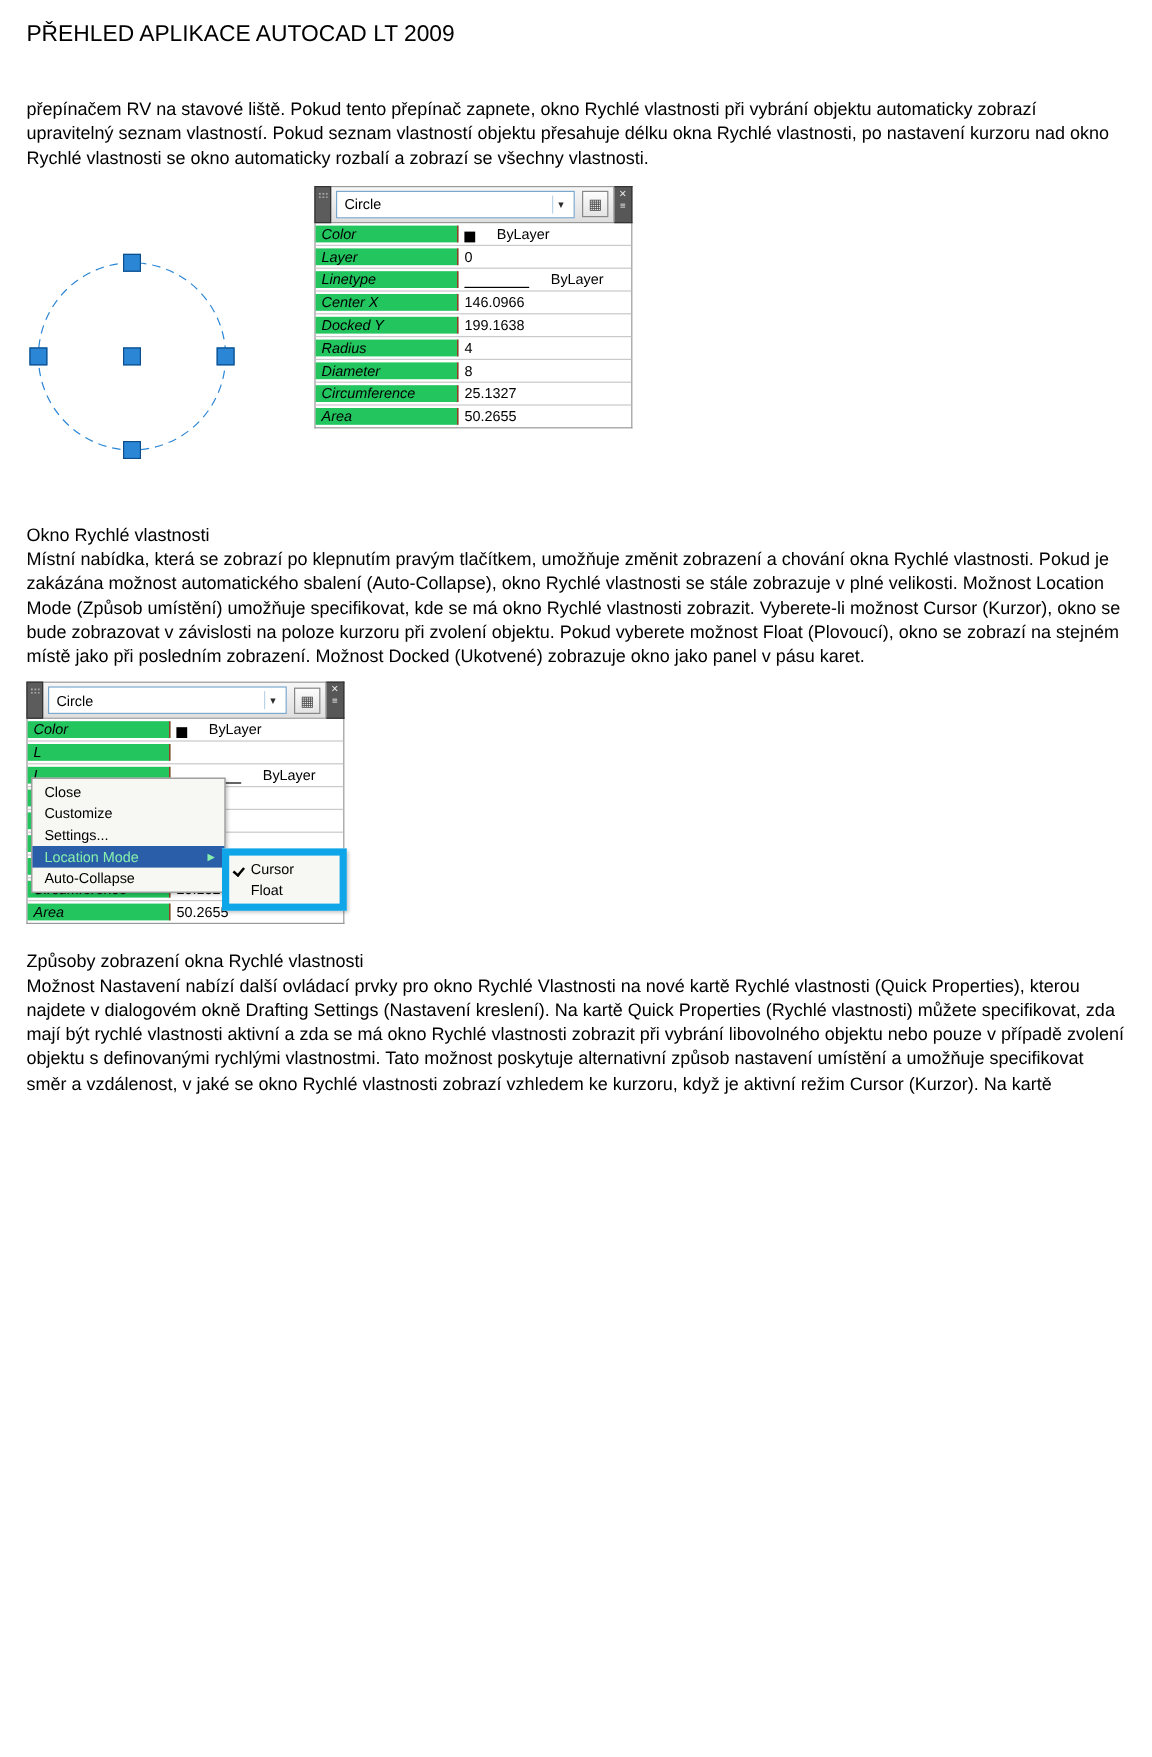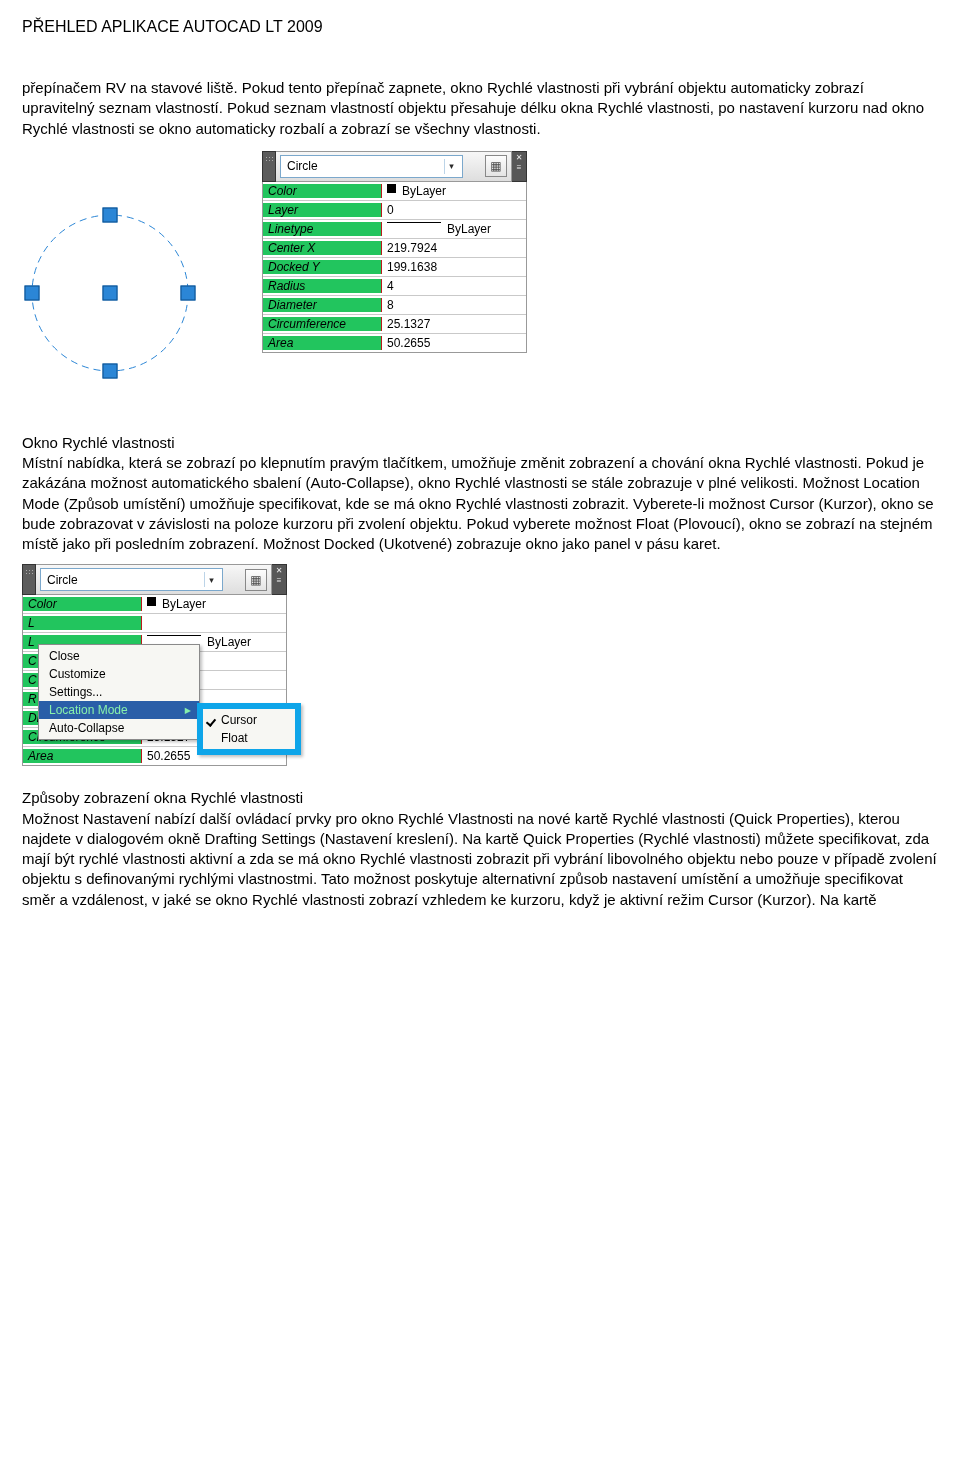--- a/index.html
+++ b/index.html
@@ -6,21 +6,21 @@
     font-family: Verdana, Geneva, sans-serif;
     font-size: 15px;
     color: #000;
     margin: 0;
     padding: 18px 22px;
     background: #fff;
     width: 960px;
     box-sizing: border-box;
   }
   .header {
-    font-size: 16px;
+    font-size: 19px;
     margin-bottom: 42px;
   }
   .para {
     font-size: 15px;
     line-height: 1.35;
     margin: 0 0 4px 0;
   }
   .section-title {
     font-weight: normal;
     font-size: 15px;
@@ -74,21 +74,21 @@
     background-size: 3px 3px;
   }
   .qp-select-row {
     flex: 1;
     background: linear-gradient(#f7f7f7, #dedede);
     border: 1px solid #999;
     border-left: none;
     display: flex;
     align-items: center;
     padding: 3px 4px;
-    gap: 22px;
+    gap: 6px;
   }
   .qp-select {
     flex: 1;
     height: 21px;
     border: 1px solid #7ba8cc;
     background: #fff;
     display: flex;
     align-items: center;
     justify-content: space-between;
     padding: 0 4px 0 6px;
@@ -150,22 +150,22 @@
     background: #22c55e;
     white-space: nowrap;
     overflow: hidden;
     font-style: italic;
   }
   .qp-row .val {
     flex: 1;
     padding: 0 5px;
     white-space: nowrap;
     display: flex;
-    align-items: flex-start;
-    gap: 6px;
+    align-items: flex-end;
+    gap: 18px;
   }
   .swatch {
     width: 9px;
     height: 9px;
     background: #000;
     display: inline-block;
   }
   .lt-line {
     width: 54px;
     border-top: 1px solid #000;
@@ -173,21 +173,21 @@
   }
   
   .figure2 {
     margin: 10px 0 22px 0;
     position: relative;
     width: 280px;
   }
   .ctx-menu {
     position: absolute;
     top: 80px;
-    left: 16px;
+    left: 4px;
     width: 160px;
     background: #f7f7f3;
     border: 1px solid #8a8a8a;
     box-shadow: 2px 2px 3px rgba(0,0,0,.25);
     font-size: 12px;
     font-family: Tahoma, sans-serif;
     padding: 2px 0;
   }
   .ctx-menu .mi {
     padding: 2px 8px 2px 10px;
@@ -279,21 +279,21 @@
         <div class="qp-row">
           <div class="lbl">Linetype</div>
           <div class="val">
             <span class="lt-line"></span>
             <span>ByLayer</span>
           </div>
         </div>
         <div class="qp-row">
           <div class="lbl">Center X</div>
           <div class="val">
-            <span>219.7924</span>
+            <span>146.0966</span>
           </div>
         </div>
         <div class="qp-row">
           <div class="lbl">Docked Y</div>
           <div class="val">
             <span>199.1638</span>
           </div>
         </div>
         <div class="qp-row">
           <div class="lbl">Radius</div>

